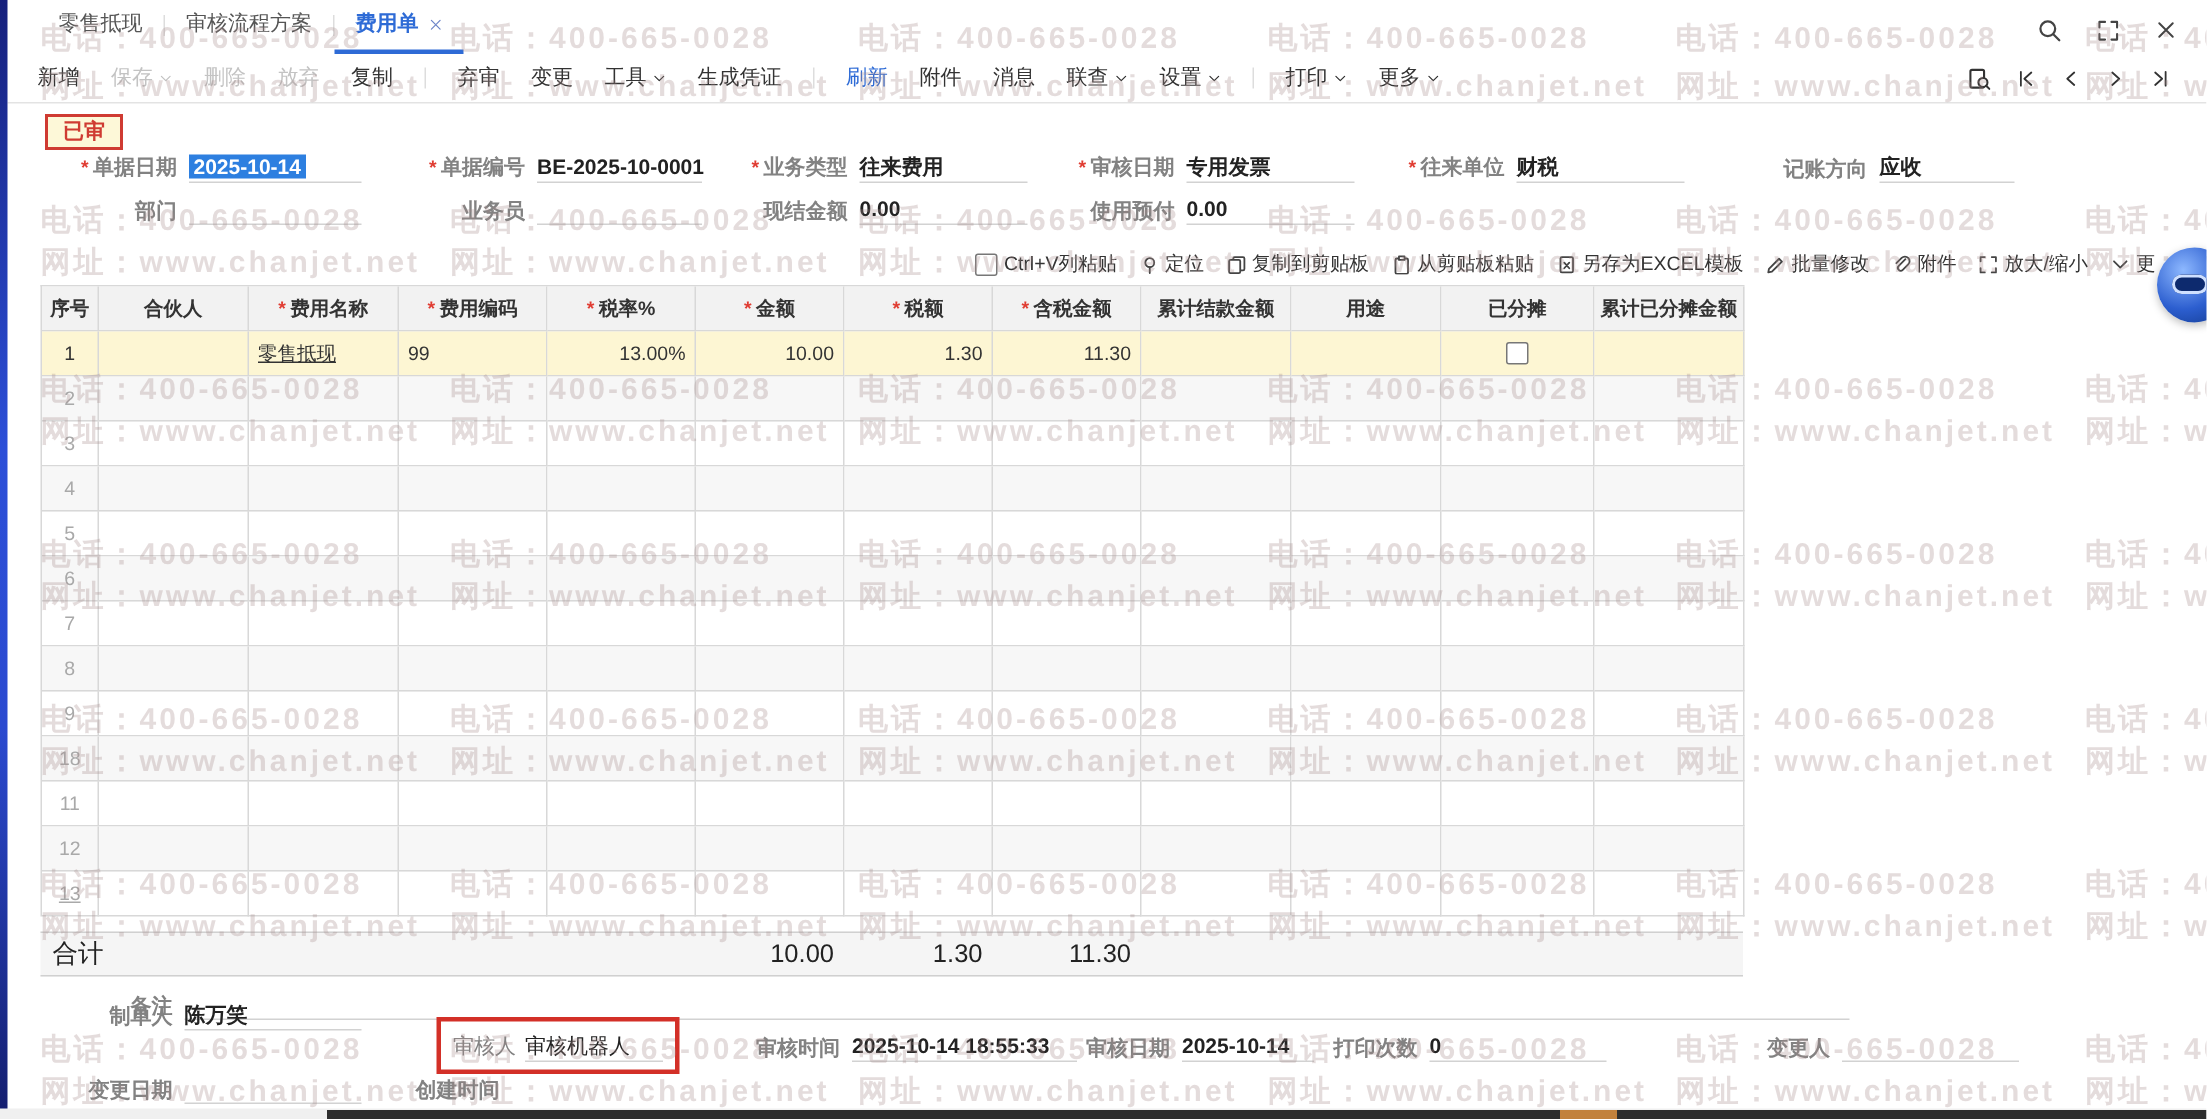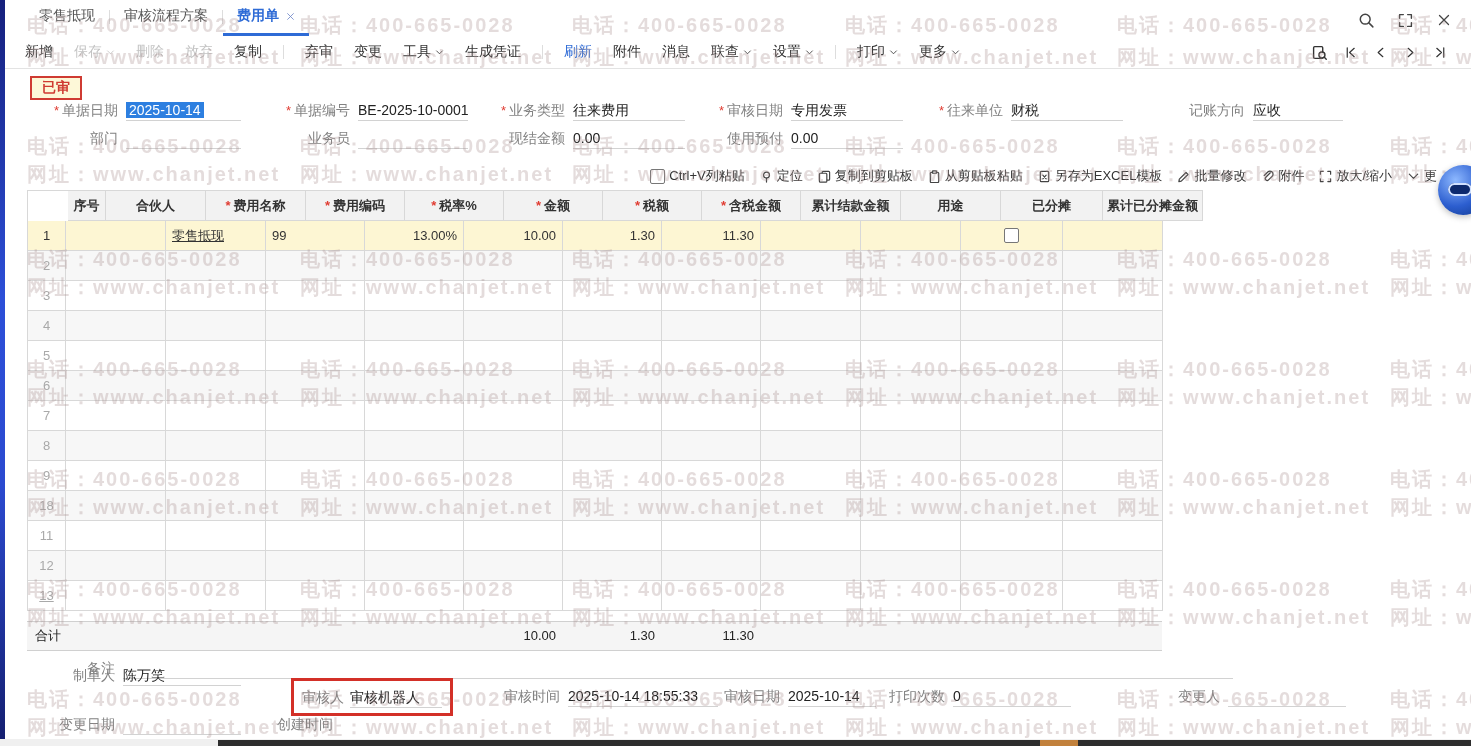--- a/index.html
+++ b/index.html
@@ -31,21 +31,21 @@
   .tbtn{display:flex;align-items:center;gap:4px;margin-right:21px;cursor:pointer;white-space:nowrap;}
   .tbtn.disabled{color:#c3c3c3;}
   .tbtn.accent{color:#2e6bd6;}
   .tsep{width:1px;height:14px;background:#ddd;margin-right:21px;}
   .tb-nav{margin-left:auto;display:flex;align-items:center;gap:17px;padding-right:24px;color:#333;}
   .tb-nav .wicon{color:#333;}
   
   .badge{position:absolute;left:30px;top:76px;border:2px solid #cf3b32;color:#cf3b32;
     background:#fdf8d8;font-size:14px;font-weight:bold;padding:1px 10px;z-index:10;}
   
-  .field{position:absolute;display:flex;align-items:flex-start;font-size:14px;height:22px;z-index:2;}
+  .field{position:absolute;display:flex;align-items:flex-end;font-size:14px;height:22px;z-index:2;font-weight:bold;}
   .flabel{color:#828282;text-align:right;white-space:nowrap;padding-right:8px;line-height:20px;}
   .req{color:#e03c32;font-style:normal;margin-right:3px;font-size:13px;}
   .fvalue{display:inline-block;border-bottom:1px solid #d2d2d2;color:#222;white-space:nowrap;
     min-height:20px;line-height:20px;}
   .hl{background:#2d7fe0;color:#fff;padding:0 3px;}
   .auditbox{position:absolute;left:291px;top:678px;height:32px;display:flex;align-items:center;
     gap:6px;border:3px solid #d33028;padding:0 8px;z-index:3;font-size:14px;background:transparent;}
   
   .gtb{position:absolute;top:167px;right:34px;display:flex;align-items:center;gap:15px;
     font-size:13px;color:#333;z-index:2;}
@@ -59,21 +59,21 @@
   .gcell{border-right:1px solid #d8d8d8;border-bottom:1px solid #d8d8d8;height:30px;
     box-sizing:border-box;display:flex;align-items:center;padding:0 6px;overflow:hidden;white-space:nowrap;}
   .ghead{background:#f2f2f2;font-weight:bold;justify-content:center;color:#333;}
   .num{justify-content:flex-end;}
   .ctr{justify-content:center;}
   .yellow{background:#fdf6d3;}
   .stripe .gcell{background:#f7f7f7;}
   .dim{color:#a9a9a9;}
   
   .totals{position:absolute;left:27px;top:621px;width:1135px;height:28px;background:#f5f5f5;
-    border-top:1px solid #d0d0d0;border-bottom:1px solid #d0d0d0;font-size:13px;color:#222;z-index:2;}
+    border-top:1px solid #d0d0d0;border-bottom:1px solid #d0d0d0;font-size:17px;color:#222;z-index:2;}
   .t-label{position:absolute;left:8px;line-height:28px;}
   .t-val{position:absolute;width:93px;text-align:right;line-height:28px;}
   
   .bbar{position:absolute;left:0;bottom:0;width:1471px;height:7px;background:#f0f0f0;z-index:45;}
   .bthumb{position:absolute;left:218px;right:0;top:1px;height:6px;background:#2e2e2e;}
   .borange{position:absolute;left:1040px;width:38px;top:1px;height:6px;background:#c2813c;}
   
   .robot{position:absolute;right:-17px;top:165px;width:50px;height:50px;border-radius:50%;z-index:60;
     background:radial-gradient(circle at 35% 30%,#8db8ff,#2c5ecf 55%,#123a8f 95%);
     box-shadow:0 2px 6px rgba(0,0,0,0.25);}
@@ -426,21 +426,21 @@
         <svg width="13" height="13" viewBox="0 0 14 14" fill="none" stroke="currentColor" stroke-width="1.3" stroke-linecap="round" stroke-linejoin="round">
           <path d="M2.5 4.5L7 9l4.5-4.5"></path>
         </svg>
       </span>
       <span>更</span>
     </span>
   </div>
 
 <div class="grid" id="grid">
     <div class="grow">
-      <div class="gcell ghead" style="width: 38px; margin-left: 40px;">
+      <div class="gcell ghead" style="width: 38px;">
         <span>序号</span>
       </div>
       <div class="gcell ghead" style="width: 100px;">
         <span>合伙人</span>
       </div>
       <div class="gcell ghead" style="width: 100px;">
         <i class="req">*</i>
         <span>费用名称</span>
       </div>
       <div class="gcell ghead" style="width: 99px;">

